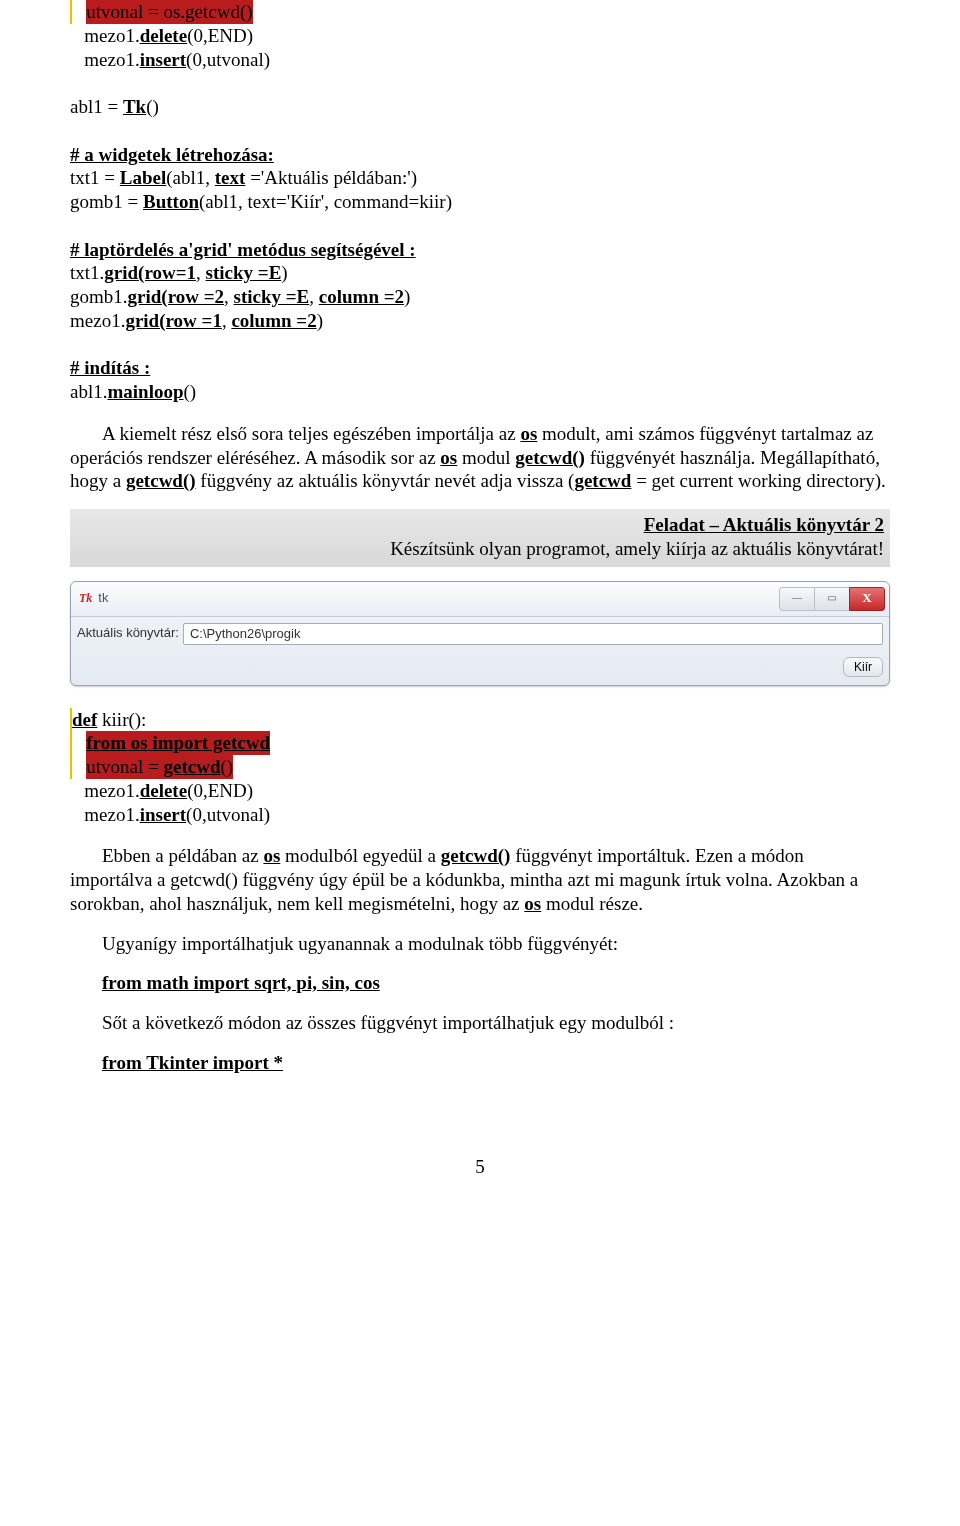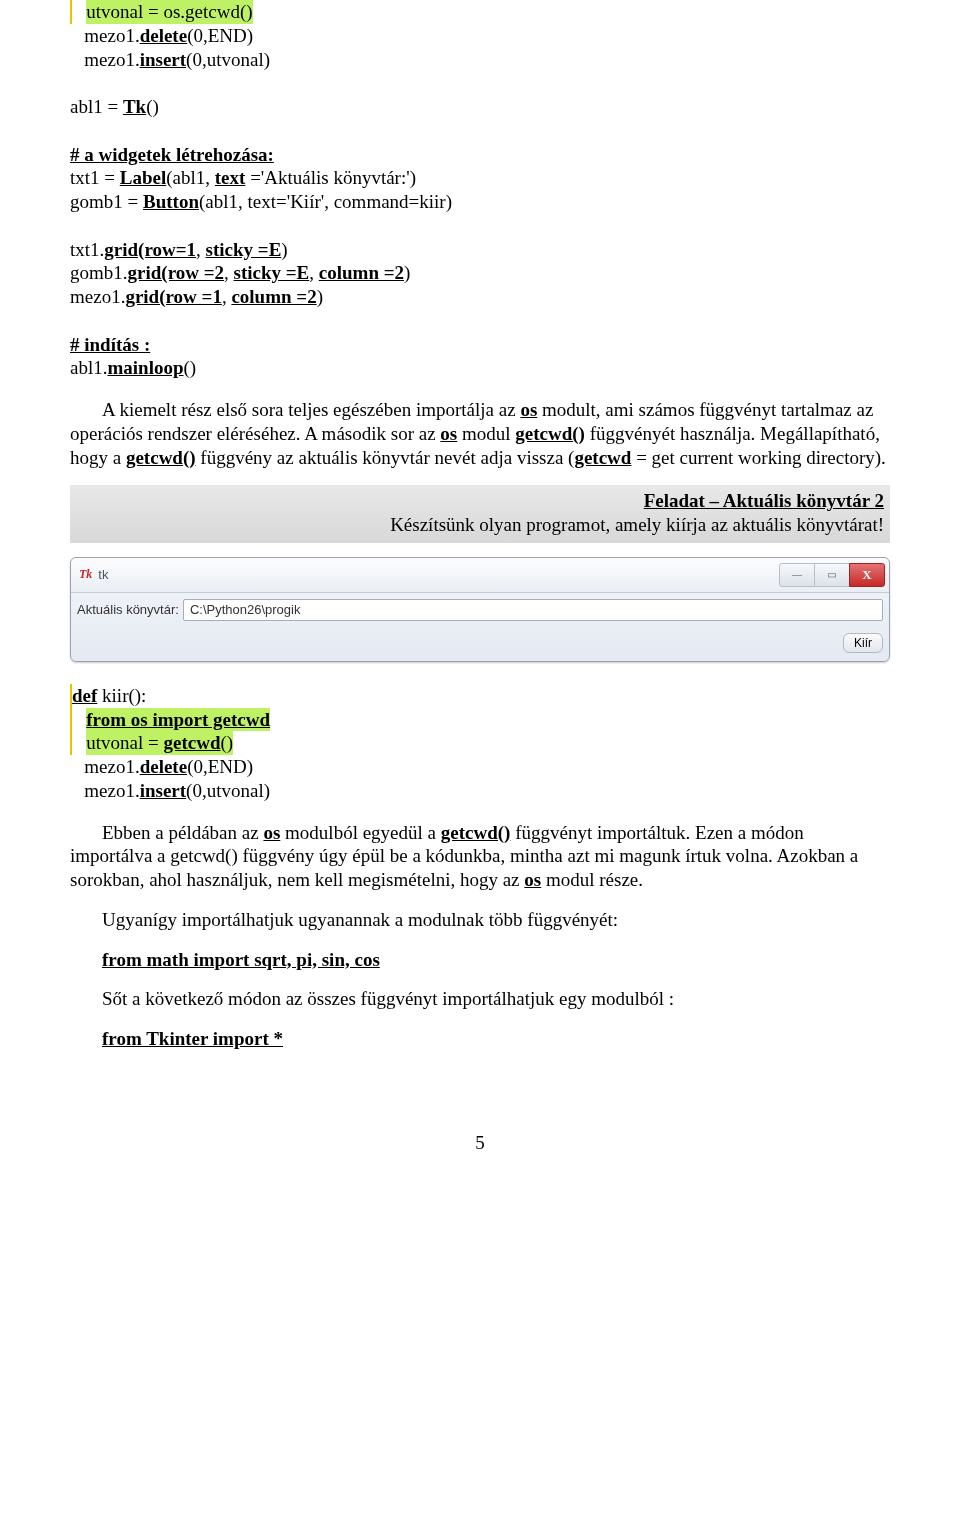--- a/index.html
+++ b/index.html
@@ -14,21 +14,21 @@
   .page {
     width: 820px;
     margin: 0 auto 40px auto;
     padding: 0 70px;
   }
   .codeblock {
     margin-bottom: 18px;
   }
   .line { white-space: pre; }
   .border-left { border-left: 2px solid #e8c400; }
-  .hl { background: #bef264; display: inline-block; }
+  .hl { background: #b91c1c; display: inline-block; }
   .bold { font-weight: bold; text-decoration: underline; }
 
   .body-text { margin: 0 0 16px 0; }
   .body-text.indent-first { text-indent: 32px; }
 
   .task-box {
     background: linear-gradient(to bottom, #e8e8e8, #d8d8d8);
     padding: 4px 6px 6px 6px;
     margin: 10px 0 14px 0;
     text-align: right;
@@ -129,23 +129,24 @@
 <div class="page">
 
   <div class="codeblock">
     <div class="line border-left"><span>   </span><span class="hl">utvonal = os.getcwd()</span></div>
     <div class="line"><span>   mezo1.</span><span class="bold">delete</span><span>(0,END)</span></div>
     <div class="line"><span>   mezo1.</span><span class="bold">insert</span><span>(0,utvonal)</span></div>
     <div class="line">&nbsp;</div>
     <div class="line"><span>abl1 = </span><span class="bold">Tk</span><span>()</span></div>
     <div class="line">&nbsp;</div>
     <div class="line bold"># a widgetek létrehozása:</div>
-    <div class="line"><span>txt1 = </span><span class="bold">Label</span><span>(abl1, </span><span class="bold">text</span><span> ='Aktuális könyvtár:')</span></div>
+    <div class="line"><span>txt1 = </span><span class="bold">Label</span><span>(abl1, </span><span class="bold">text</span><span> ='Aktuális példában:')</span></div>
     <div class="line"><span>gomb1 = </span><span class="bold">Button</span><span>(abl1, text='Kiír', command=kiir)</span></div>
     <div class="line">&nbsp;</div>
+    <div class="line bold"># laptördelés a'grid' metódus segítségével :</div>
     <div class="line"><span>txt1.</span><span class="bold">grid(row=1</span><span>, </span><span class="bold">sticky =E</span><span>)</span></div>
     <div class="line"><span>gomb1.</span><span class="bold">grid(row =2</span><span>, </span><span class="bold">sticky =E</span><span>, </span><span class="bold">column =2</span><span>)</span></div>
     <div class="line"><span>mezo1.</span><span class="bold">grid(row =1</span><span>, </span><span class="bold">column =2</span><span>)</span></div>
     <div class="line">&nbsp;</div>
     <div class="line bold"># indítás :</div>
     <div class="line"><span>abl1.</span><span class="bold">mainloop</span><span>()</span></div>
   </div>
 
   <p class="body-text indent-first">
     <span>A kiemelt rész első sora teljes egészében importálja az </span><span class="bold">os</span><span> modult, ami számos függvényt tartalmaz az operációs rendszer eléréséhez. A második sor az </span><span class="bold">os</span><span> modul </span><span class="bold">getcwd()</span><span> függvényét használja. Megállapítható, hogy a </span><span class="bold">getcwd()</span><span> függvény az aktuális könyvtár nevét adja vissza (</span><span class="bold">getcwd</span><span> = get current working directory).</span>

